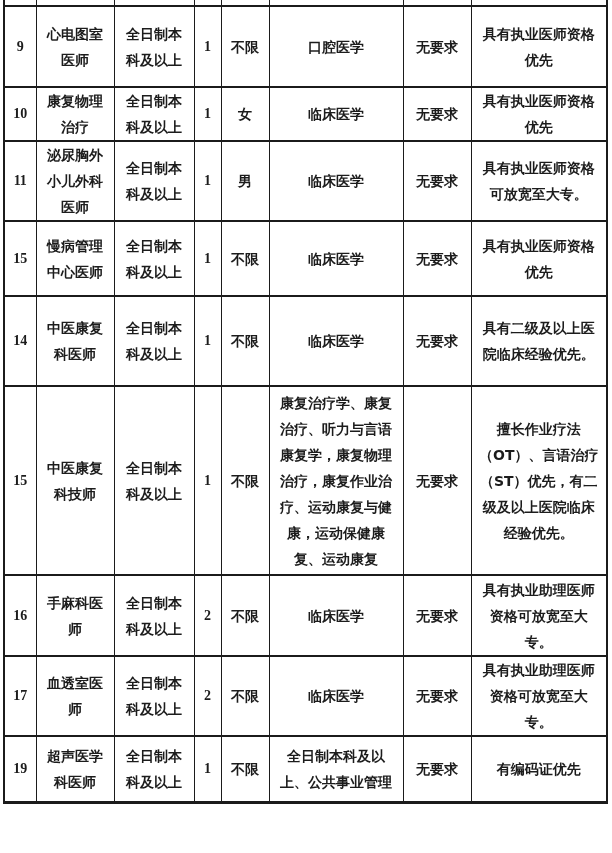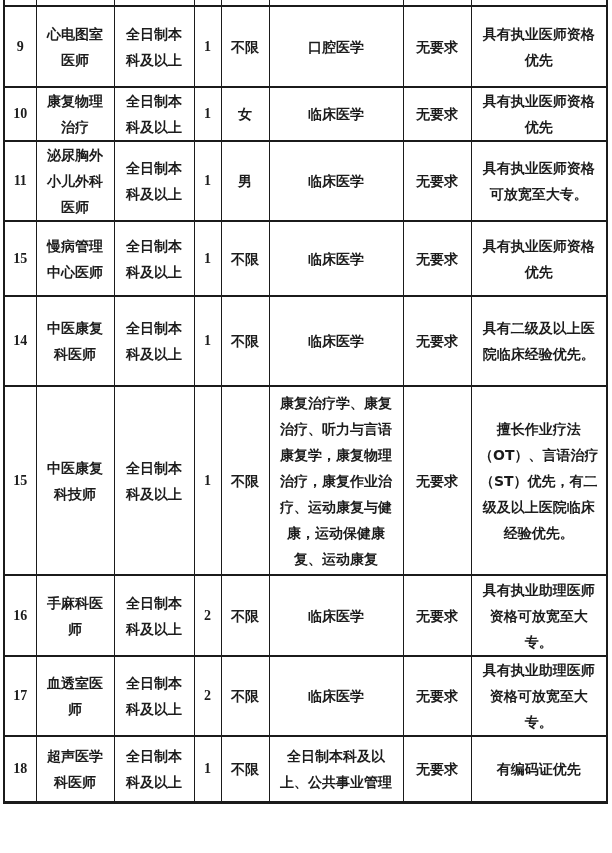--- a/index.html
+++ b/index.html
@@ -163,21 +163,21 @@
     <td>血透室医师</td>
     <td>全日制本科及以上</td>
     <td class="col-count">2</td>
     <td class="col-gender">不限</td>
     <td>临床医学</td>
     <td>无要求</td>
     <td>具有执业助理医师资格可放宽至大专。</td>
   </tr>
 
   <tr style="height:66px">
-    <td class="col-no">18</td>
+    <td class="col-no">19</td>
     <td>超声医学科医师</td>
     <td>全日制本科及以上</td>
     <td class="col-count">1</td>
     <td class="col-gender">不限</td>
     <td>全日制本科及以上、公共事业管理</td>
     <td>无要求</td>
     <td>有编码证优先</td>
   </tr>
 </tbody>
   </table>

